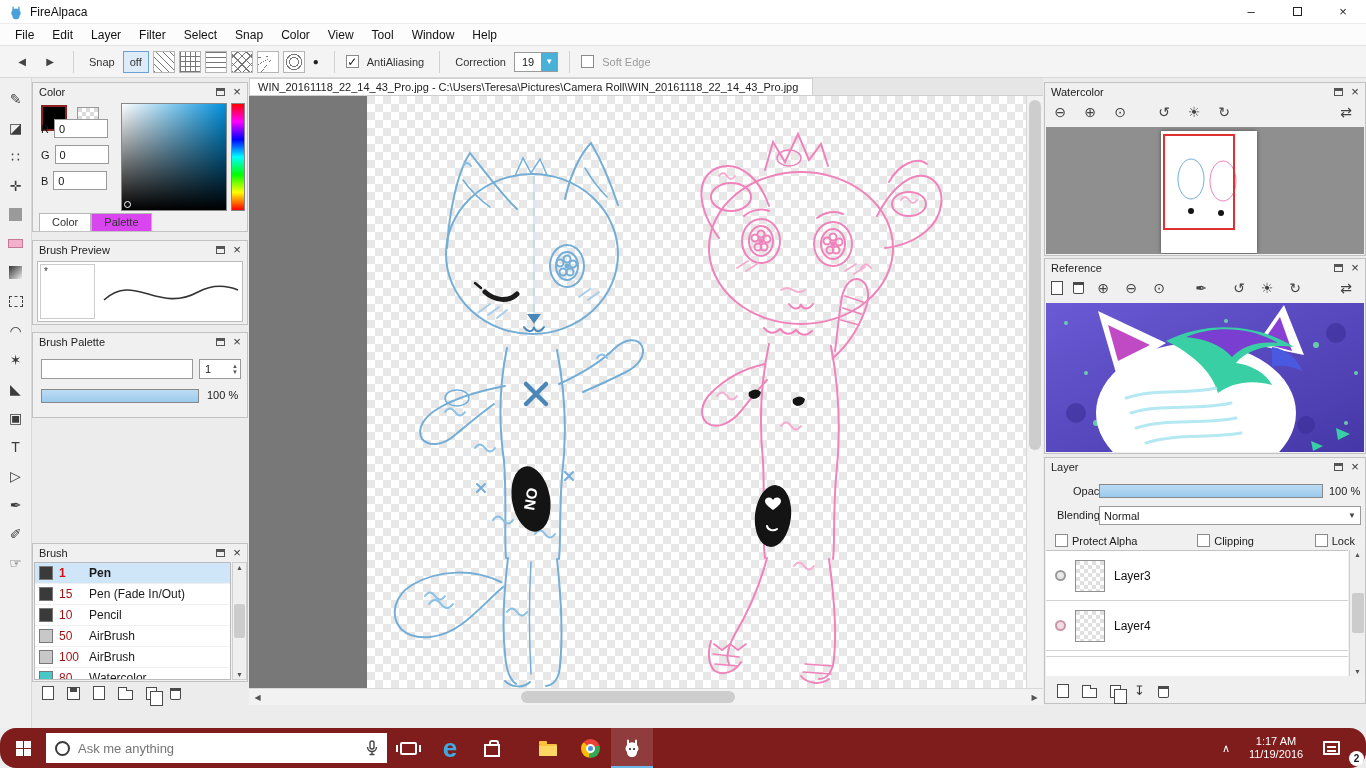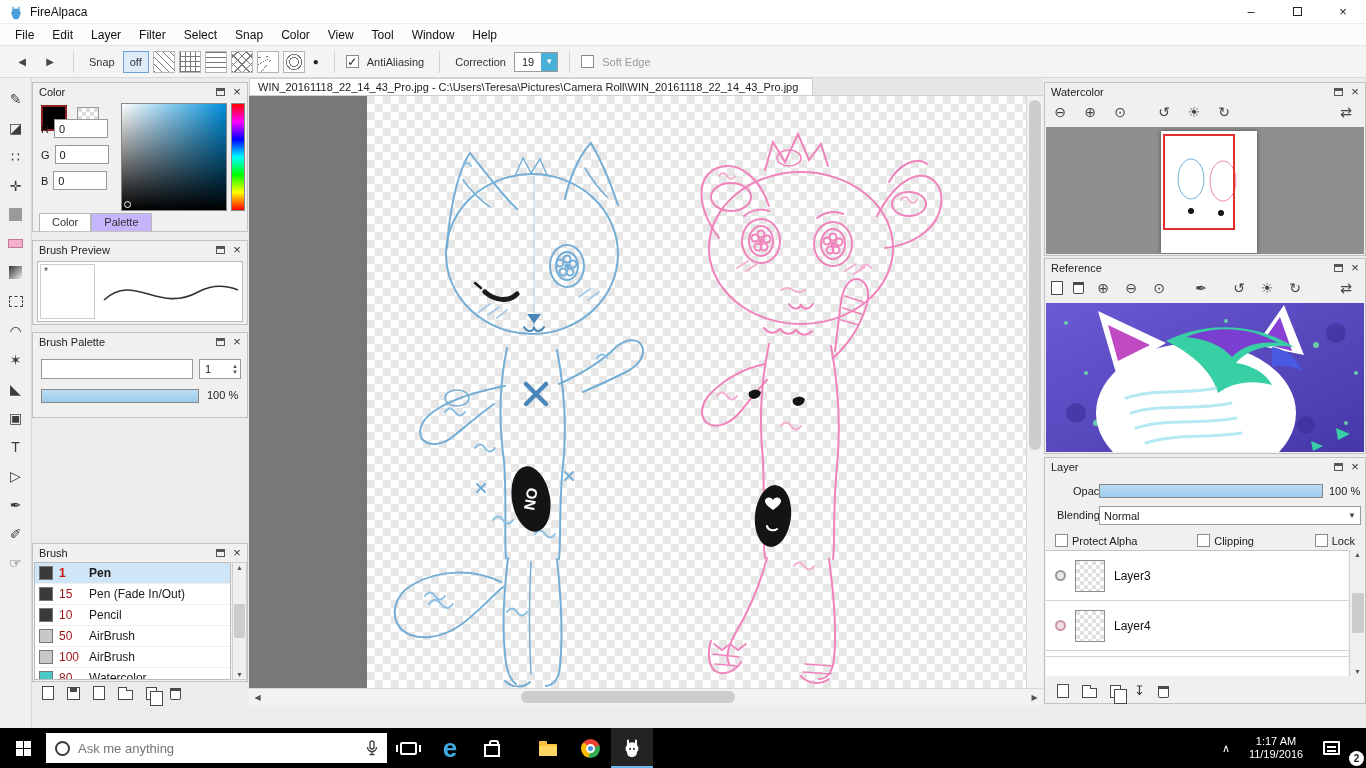--- a/index.html
+++ b/index.html
@@ -56,21 +56,21 @@
 
   
   .swatch-black{position:absolute;left:8px;top:22px;width:26px;height:26px;background:#000;border:2px solid #8b2020;}
   .swatch-trans{position:absolute;left:44px;top:24px;width:22px;height:22px;border:1px solid #999;background:repeating-conic-gradient(#fff 0 25%,#dcdcdc 0 50%) 0 0/8px 8px;}
   .sv-box{position:absolute;left:88px;top:20px;width:106px;height:108px;border:1px solid #888;background:linear-gradient(to top,#000,rgba(0,0,0,0)),linear-gradient(to right,#fff,#0090dc);}
   .sv-pick{position:absolute;left:2px;bottom:2px;width:7px;height:7px;border:1px solid #fff;border-radius:50%;}
   .hue-box{position:absolute;left:198px;top:20px;width:14px;height:108px;border:1px solid #888;background:linear-gradient(to bottom,#f00,#f0f,#00f,#0ff,#0f0,#ff0,#f00);}
   .rgb-row{position:absolute;left:8px;display:flex;align-items:center;gap:5px;font-size:11px;}
   .rgb-row input{width:54px;height:19px;border:1px solid #999;font-size:11px;padding-left:4px;font-family:inherit;background:#fff;color:#111;}
   .ctabs{position:absolute;left:6px;bottom:0px;display:flex;}
-  .ctab{padding:2px 12px 3px;font-size:11px;border:1px solid #b8b8b8;border-bottom:none;background:#c4b5fd;color:#333;}
+  .ctab{padding:2px 12px 3px;font-size:11px;border:1px solid #b8b8b8;border-bottom:none;background:#d946ef;color:#333;}
   .ctab.active{background:#fff;}
 
   
   .pv-area{position:absolute;left:4px;top:20px;width:206px;height:61px;background:#fff;border:1px solid #bbb;}
   .pv-thumb{position:absolute;left:2px;top:2px;width:55px;height:55px;border:1px solid #ccc;font-size:10px;padding:1px 3px;color:#333;}
 
   
   .bc-input{position:absolute;left:8px;top:26px;width:152px;height:20px;background:#fff;border:1px solid #999;}
   .bc-spin{position:absolute;left:166px;top:26px;width:42px;height:20px;background:#fff;border:1px solid #999;font-size:11px;display:flex;align-items:center;padding-left:5px;}
   .bc-spin .arrows{margin-left:auto;display:flex;flex-direction:column;font-size:6px;color:#555;padding-right:2px;line-height:6px;}
@@ -132,21 +132,21 @@
   .layer-row.sel{background:#abd2f0;}
   .vis-dot{width:11px;height:11px;border-radius:50%;border:2px solid #9a9a9a;background:#e9e9e9;flex:none;}
   .vis-dot.pink{border-color:#c896a8;background:#f4dce4;}
   .layer-thumb{width:30px;height:32px;border:1px solid #8f8f8f;background:repeating-conic-gradient(#fff 0 25%,#e0e0e0 0 50%) 0 0/8px 8px;flex:none;}
   .layer-name{font-size:12px;color:#111;}
   .layer-row.sel .layer-name{font-weight:bold;}
   .layer-sb{position:absolute;right:0;top:92px;width:16px;height:126px;background:#efefef;border-left:1px solid #cfcfcf;display:flex;flex-direction:column;align-items:center;justify-content:space-between;font-size:7px;color:#555;padding:1px 0;}
   .layer-sb .sb-thumb{width:12px;height:40px;background:#cccccc;border-radius:2px;}
 
   
-  #taskbar{position:absolute;left:0;top:728px;width:1366px;height:40px;background:#000000;display:flex;align-items:center;}
+  #taskbar{position:absolute;left:0;top:728px;width:1366px;height:40px;background:#7f1d1d;display:flex;align-items:center;border-radius:16px;}
   .tb-start{width:46px;height:40px;display:flex;align-items:center;justify-content:center;}
   .winlogo{width:15px;height:15px;display:grid;grid-template-columns:7px 7px;grid-template-rows:7px 7px;gap:1px;}
   .winlogo i{background:#fff;}
   .tb-search{width:341px;height:30px;background:#fff;display:flex;align-items:center;gap:8px;padding:0 9px;}
   .cortana{width:15px;height:15px;border:2px solid #3a3a3a;border-radius:50%;flex:none;}
   .tb-search input{border:none;outline:none;flex:1;font-size:13px;color:#333;background:transparent;font-family:inherit;}
   .tb-ico{width:42px;height:40px;display:flex;align-items:center;justify-content:center;position:relative;flex:none;}
   .fa-active{background:rgba(255,255,255,.14);box-shadow:inset 0 -2px 0 #6cb8e8;}
   .tview{width:17px;height:13px;border:2px solid #fff;border-radius:2px;position:relative;}
   .tview::before,.tview::after{content:"";position:absolute;top:1px;width:2px;height:7px;background:#fff;}

